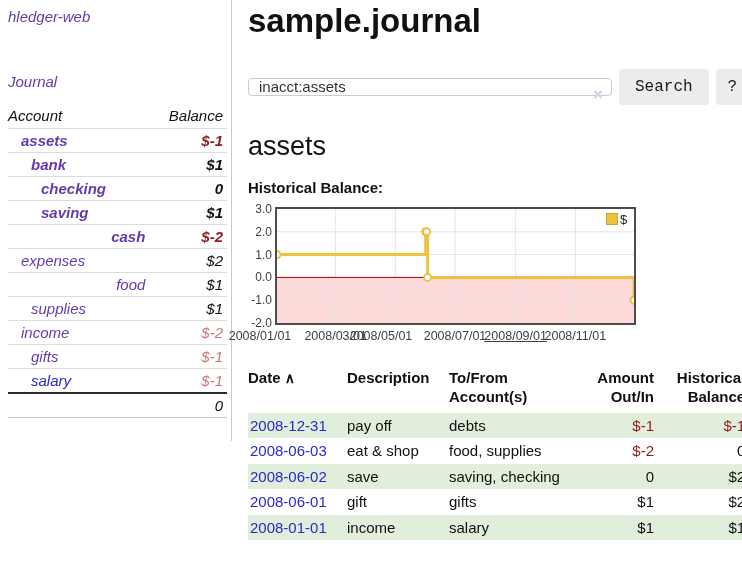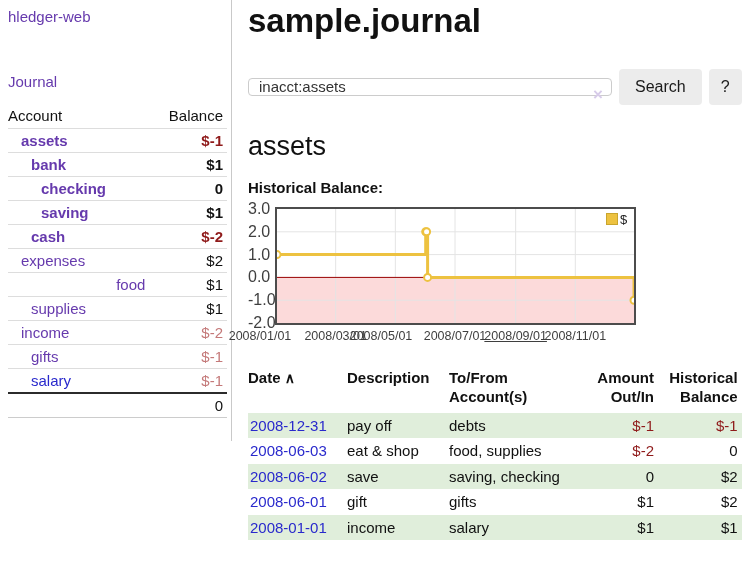--- a/index.html
+++ b/index.html
@@ -6,21 +6,21 @@
   html,body { margin:0; padding:0; }
   body {
     width:742px; height:582px; overflow:hidden;
     background:#fff; color:#111;
     font-family:"Liberation Sans", sans-serif;
     font-size:15px;
   }
   .layout { display:flex; width:742px; }
 
   
-  .sidebar { flex:0 0 232px; width:232px; position:relative; padding:8px 0 0 8px; }
+  .sidebar { flex:0 0 232px; width:232px; position:relative; padding:8px 0 0 8px;font-style:italic; }
   .sidebar::after { content:""; position:absolute; top:0; right:0; width:1px; height:441px; background:#c9c9c9; }
   .brand { color:var(--purple); display:inline-block; cursor:pointer; }
   .nav-journal { color:var(--purple); display:inline-block; margin-top:48px; cursor:pointer; }
   .acct-table { border-collapse:collapse; width:219px; margin-top:13px; font-size:15px; }
   .acct-table th { font-weight:normal; text-align:left; padding:4px 0 4px 0; }
   .acct-table th.bal-h { text-align:right; padding-right:4px; }
   .acct-table td { padding:3px 0; border-top:1px solid #ddd; white-space:nowrap; }
   .acct-table td.bal { text-align:right; padding-right:4px; }
   .acct-link { color:var(--purple); cursor:pointer; }
   .acct-link.blue { color:var(--blue); }
@@ -35,32 +35,32 @@
   h1.page-title { font-size:33px; font-weight:bold; margin:2px 0 0 0; line-height:1.15; }
   .search-row { display:flex; align-items:center; gap:7px; margin-top:29px; }
   .search-box { position:relative; width:364px; }
   .search-box input {
     width:100%; height:18px; border:1px solid #ccc; border-radius:4px;
     padding:0 30px 0 10px; font-size:15px; color:#333;
     font-family:"Liberation Sans", sans-serif; outline:none;
   }
   .clear-x { position:absolute; right:9px; top:7px; color:#d7cbe9; font-size:17px; font-weight:bold; cursor:pointer; }
   .btn { height:36px; border:none; border-radius:4px; background:#ececec; color:#1a1a1a;
-         font-size:16px; font-family:Liberation Sans, sans-serif; cursor:pointer; }
+         font-size:16px; font-family:Liberation Mono, monospace; cursor:pointer; }
   .btn.search { padding:0 16px; }
   .btn.help { padding:0 12px; }
   h2.account-title { font-size:27px; font-weight:normal; margin:26px 0 0 0; line-height:1.15; }
   .chart-title { font-weight:bold; margin-top:17px; }
 
   
   .chart { position:relative; margin-top:9px; height:140px; }
   .plot { position:absolute; left:27px; top:2px; width:361px; height:118px;
           border:2px solid #4c4c4c; background:#fff; }
   .plot svg { display:block; }
-  .ylabel { position:absolute; width:24px; text-align:left; font-size:16px; color:#3f3f3f; line-height:14px; }
+  .ylabel { position:absolute; width:24px; text-align:right; font-size:12px; color:#3f3f3f; line-height:14px; }
   .xlabel { position:absolute; top:124px; transform:translateX(-50%); white-space:nowrap;
             font-size:12.5px; color:#3f3f3f; }
   .legend { position:absolute; top:7px; left:358px; display:flex; align-items:center; gap:2px; font-size:13px; color:#222; }
   .legend-swatch { width:12px; height:12px; background:var(--gold); border:1px solid #c9a52e; }
 
   
   .register { border-collapse:collapse; width:100%; margin-top:21px; font-size:15px; }
   .register th { text-align:left; vertical-align:top; font-weight:bold; padding:2px 6px 6px 0; line-height:1.3; }
   .register th.num, .register td.num { text-align:right; }
   .register th:last-child, .register td:last-child { padding-right:4px; }
@@ -98,21 +98,21 @@
           </tr>
           <tr>
             <td style="padding-left: 33px;"><span class="acct-link bold">checking</span></td>
             <td class="bal pos bold">0</td>
           </tr>
           <tr>
             <td style="padding-left: 33px;"><span class="acct-link bold">saving</span></td>
             <td class="bal pos bold">$1</td>
           </tr>
           <tr>
-            <td style="padding-left: 23px;"><span class="acct-link bold">cash</span></td>
+            <td style="padding-left: 23px; text-align: right;"><span class="acct-link bold">cash</span></td>
             <td class="bal neg-strong bold">$-2</td>
           </tr>
           <tr>
             <td style="padding-left: 13px;"><span class="acct-link">expenses</span></td>
             <td class="bal pos">$2</td>
           </tr>
           <tr>
             <td style="padding-left: 23px; text-align: right;"><span class="acct-link">food</span></td>
             <td class="bal pos">$1</td>
           </tr>

